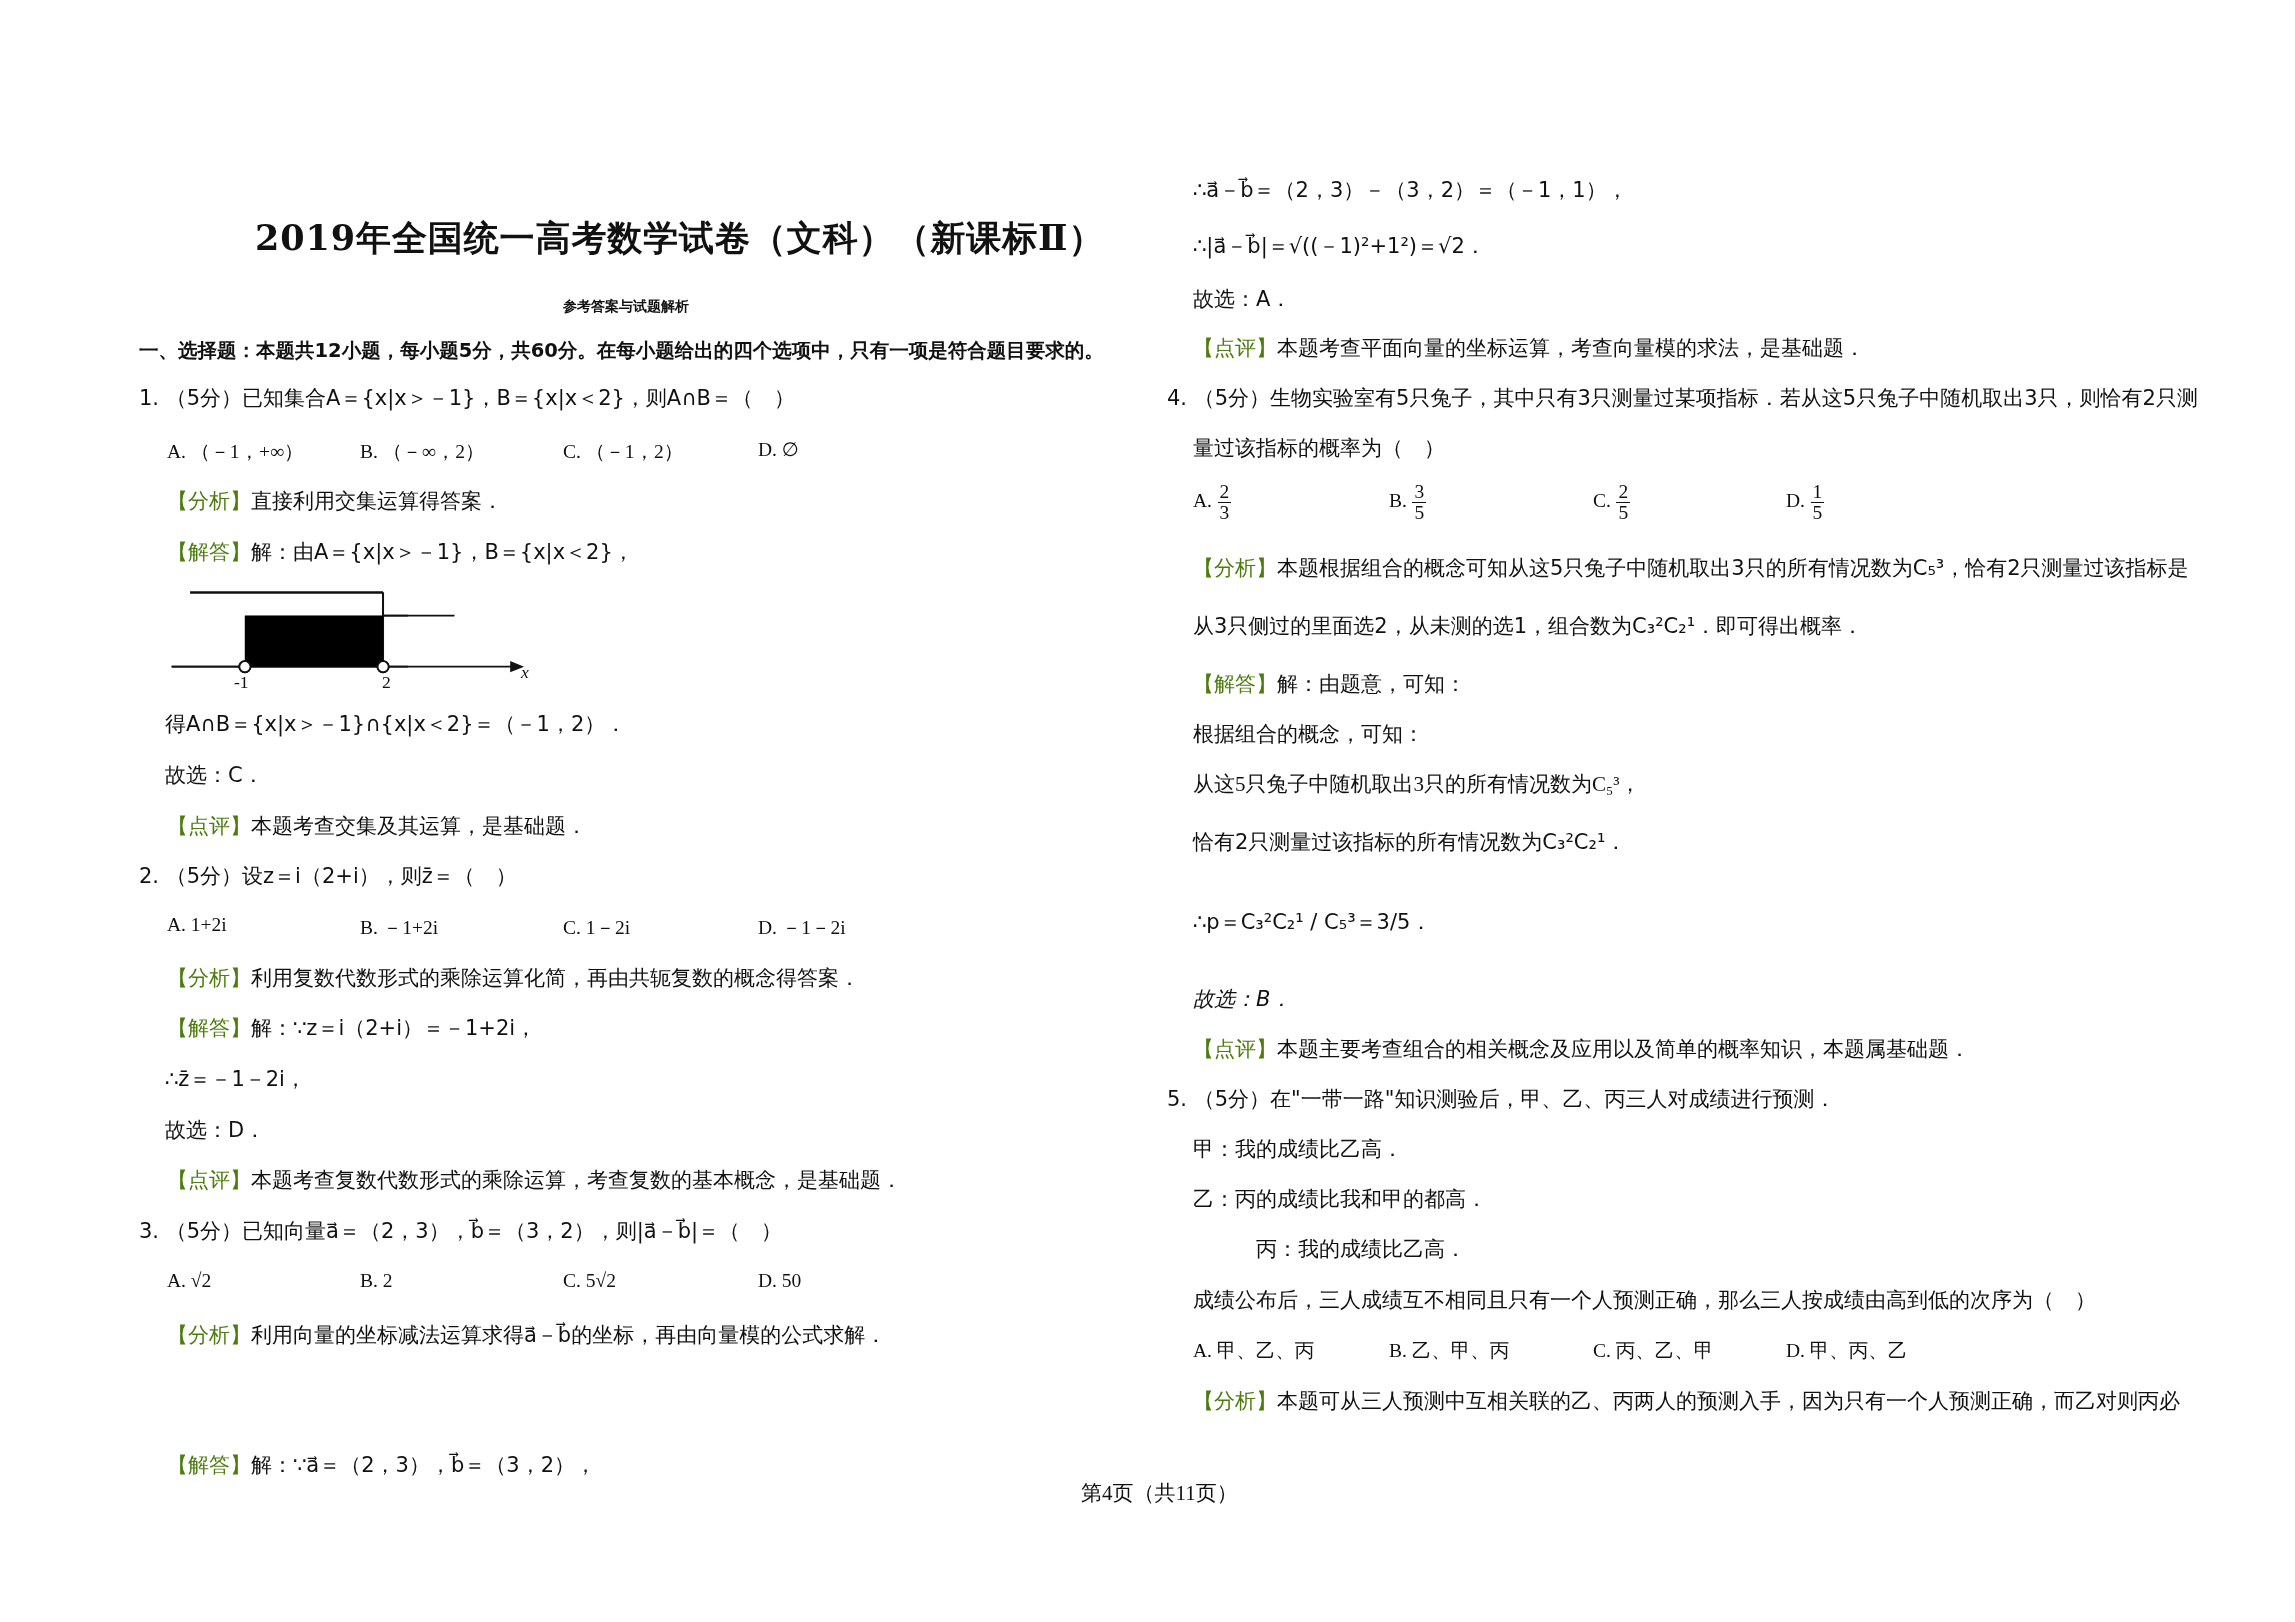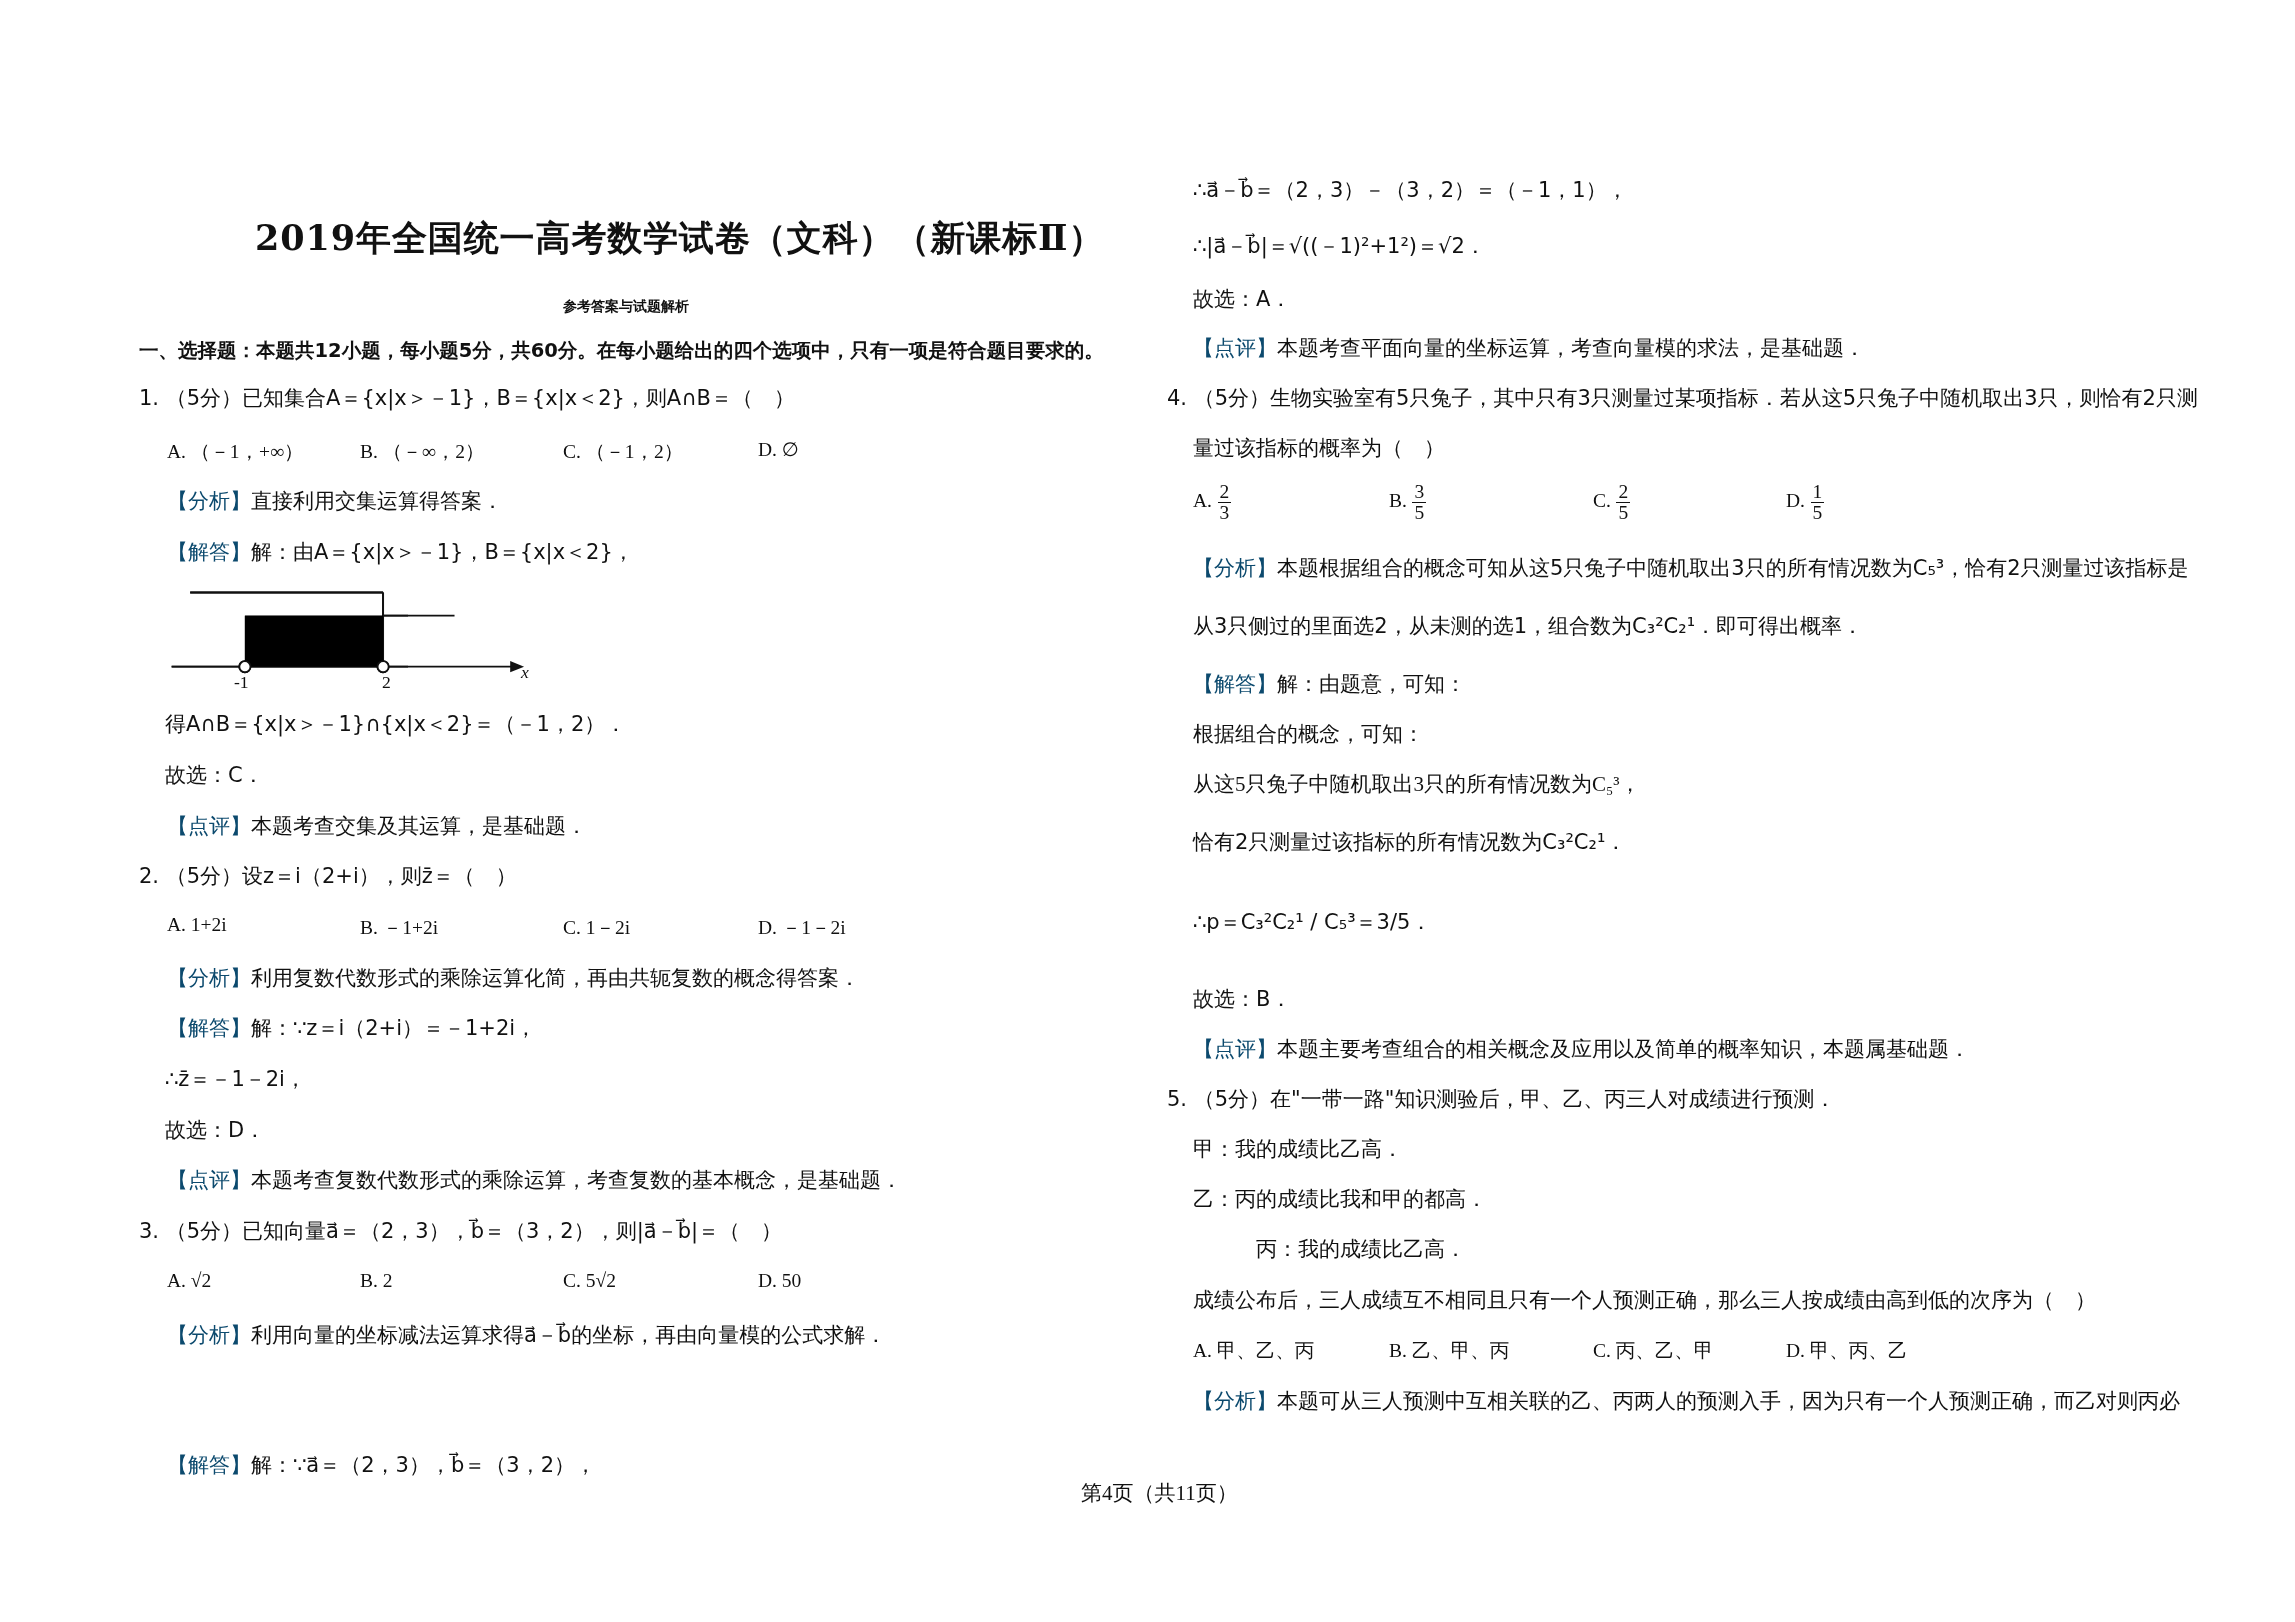--- a/index.html
+++ b/index.html
@@ -3,21 +3,21 @@
 <meta charset="utf-8">
 <style>
   html,body{margin:0;padding:0;background:#fff;}
   body{width:2296px;height:1622px;position:relative;overflow:hidden;
        font-family:"DejaVu Serif","Liberation Serif",serif;color:#111;}
   .abs{position:absolute;white-space:nowrap;}
   .title{font-family:"DejaVu Serif","Liberation Serif",serif;font-weight:bold;font-size:35px;letter-spacing:0.9px;}
   .subtitle{font-weight:bold;font-size:14px;}
   .section{font-weight:bold;font-size:19.5px;font-family:"DejaVu Sans","Liberation Sans",sans-serif;}
   .line{font-size:21px;font-family:"DejaVu Sans","Liberation Sans",sans-serif;line-height:26px;}
-  .tag{color:#0c4a6e;}
+  .tag{color:#4d7c0f;}
   .opt{position:absolute;white-space:nowrap;font-size:19.5px;font-family:"Liberation Serif","DejaVu Serif",serif;}
   .frac{display:inline-flex;flex-direction:column;align-items:center;vertical-align:middle;font-family:"Liberation Serif",serif;font-size:19.5px;line-height:20.4px;margin-left:5.6px;}
   .frac .num{border-bottom:1.4px solid #111;padding:0 1.9px;}
   .footer{font-size:21px;font-family:Liberation Serif, serif;}
   svg{position:absolute;}
 </style>
 </head>
 <body>
 
 <div class="abs title" style="left:255px;top:215px;">2019年全国统一高考数学试卷（文科）（新课标Ⅱ）</div>
@@ -132,21 +132,21 @@
   <span class="tag">【分析】</span><span>本题根据组合的概念可知从这5只兔子中随机取出3只的所有情况数为C₅³，恰有2只测量过该指标是</span>
 </div>
 <div class="abs line" style="left:1193px;top:613px;">从3只侧过的里面选2，从未测的选1，组合数为C₃²C₂¹．即可得出概率．</div>
 <div class="abs line" style="left:1193px;top:671px;">
   <span class="tag">【解答】</span><span>解：由题意，可知：</span>
 </div>
 <div class="abs line" style="left:1193px;top:721px;">根据组合的概念，可知：</div>
 <div class="abs line" style="left:1193px;top:771px;font-family:Liberation Serif, serif;">从这5只兔子中随机取出3只的所有情况数为C₅³，</div>
 <div class="abs line" style="left:1193px;top:829px;">恰有2只测量过该指标的所有情况数为C₃²C₂¹．</div>
 <div class="abs line" style="left:1193px;top:909px;">∴p＝C₃²C₂¹ / C₅³＝3/5．</div>
-<div class="abs line" style="left:1193px;top:986px;">故选：B．</div>
+<div class="abs line" style="left:1193px;top:986px;font-style:italic;">故选：B．</div>
 <div class="abs line" style="left:1193px;top:1036px;">
   <span class="tag">【点评】</span><span>本题主要考查组合的相关概念及应用以及简单的概率知识，本题属基础题．</span>
 </div>
 
 <div class="abs line" style="left:1167px;top:1086px;">5. （5分）在"一带一路"知识测验后，甲、乙、丙三人对成绩进行预测．</div>
 <div class="abs line" style="left:1193px;top:1136px;">甲：我的成绩比乙高．</div>
 <div class="abs line" style="left:1193px;top:1186px;">乙：丙的成绩比我和甲的都高．</div>
 <div class="abs line" style="left:1256px;top:1236px;">丙：我的成绩比乙高．</div>
 <div class="abs line" style="left:1193px;top:1287px;">成绩公布后，三人成绩互不相同且只有一个人预测正确，那么三人按成绩由高到低的次序为（　）</div>
 <div class="opt" style="left:1193px;top:1337px;">A. 甲、乙、丙</div>

